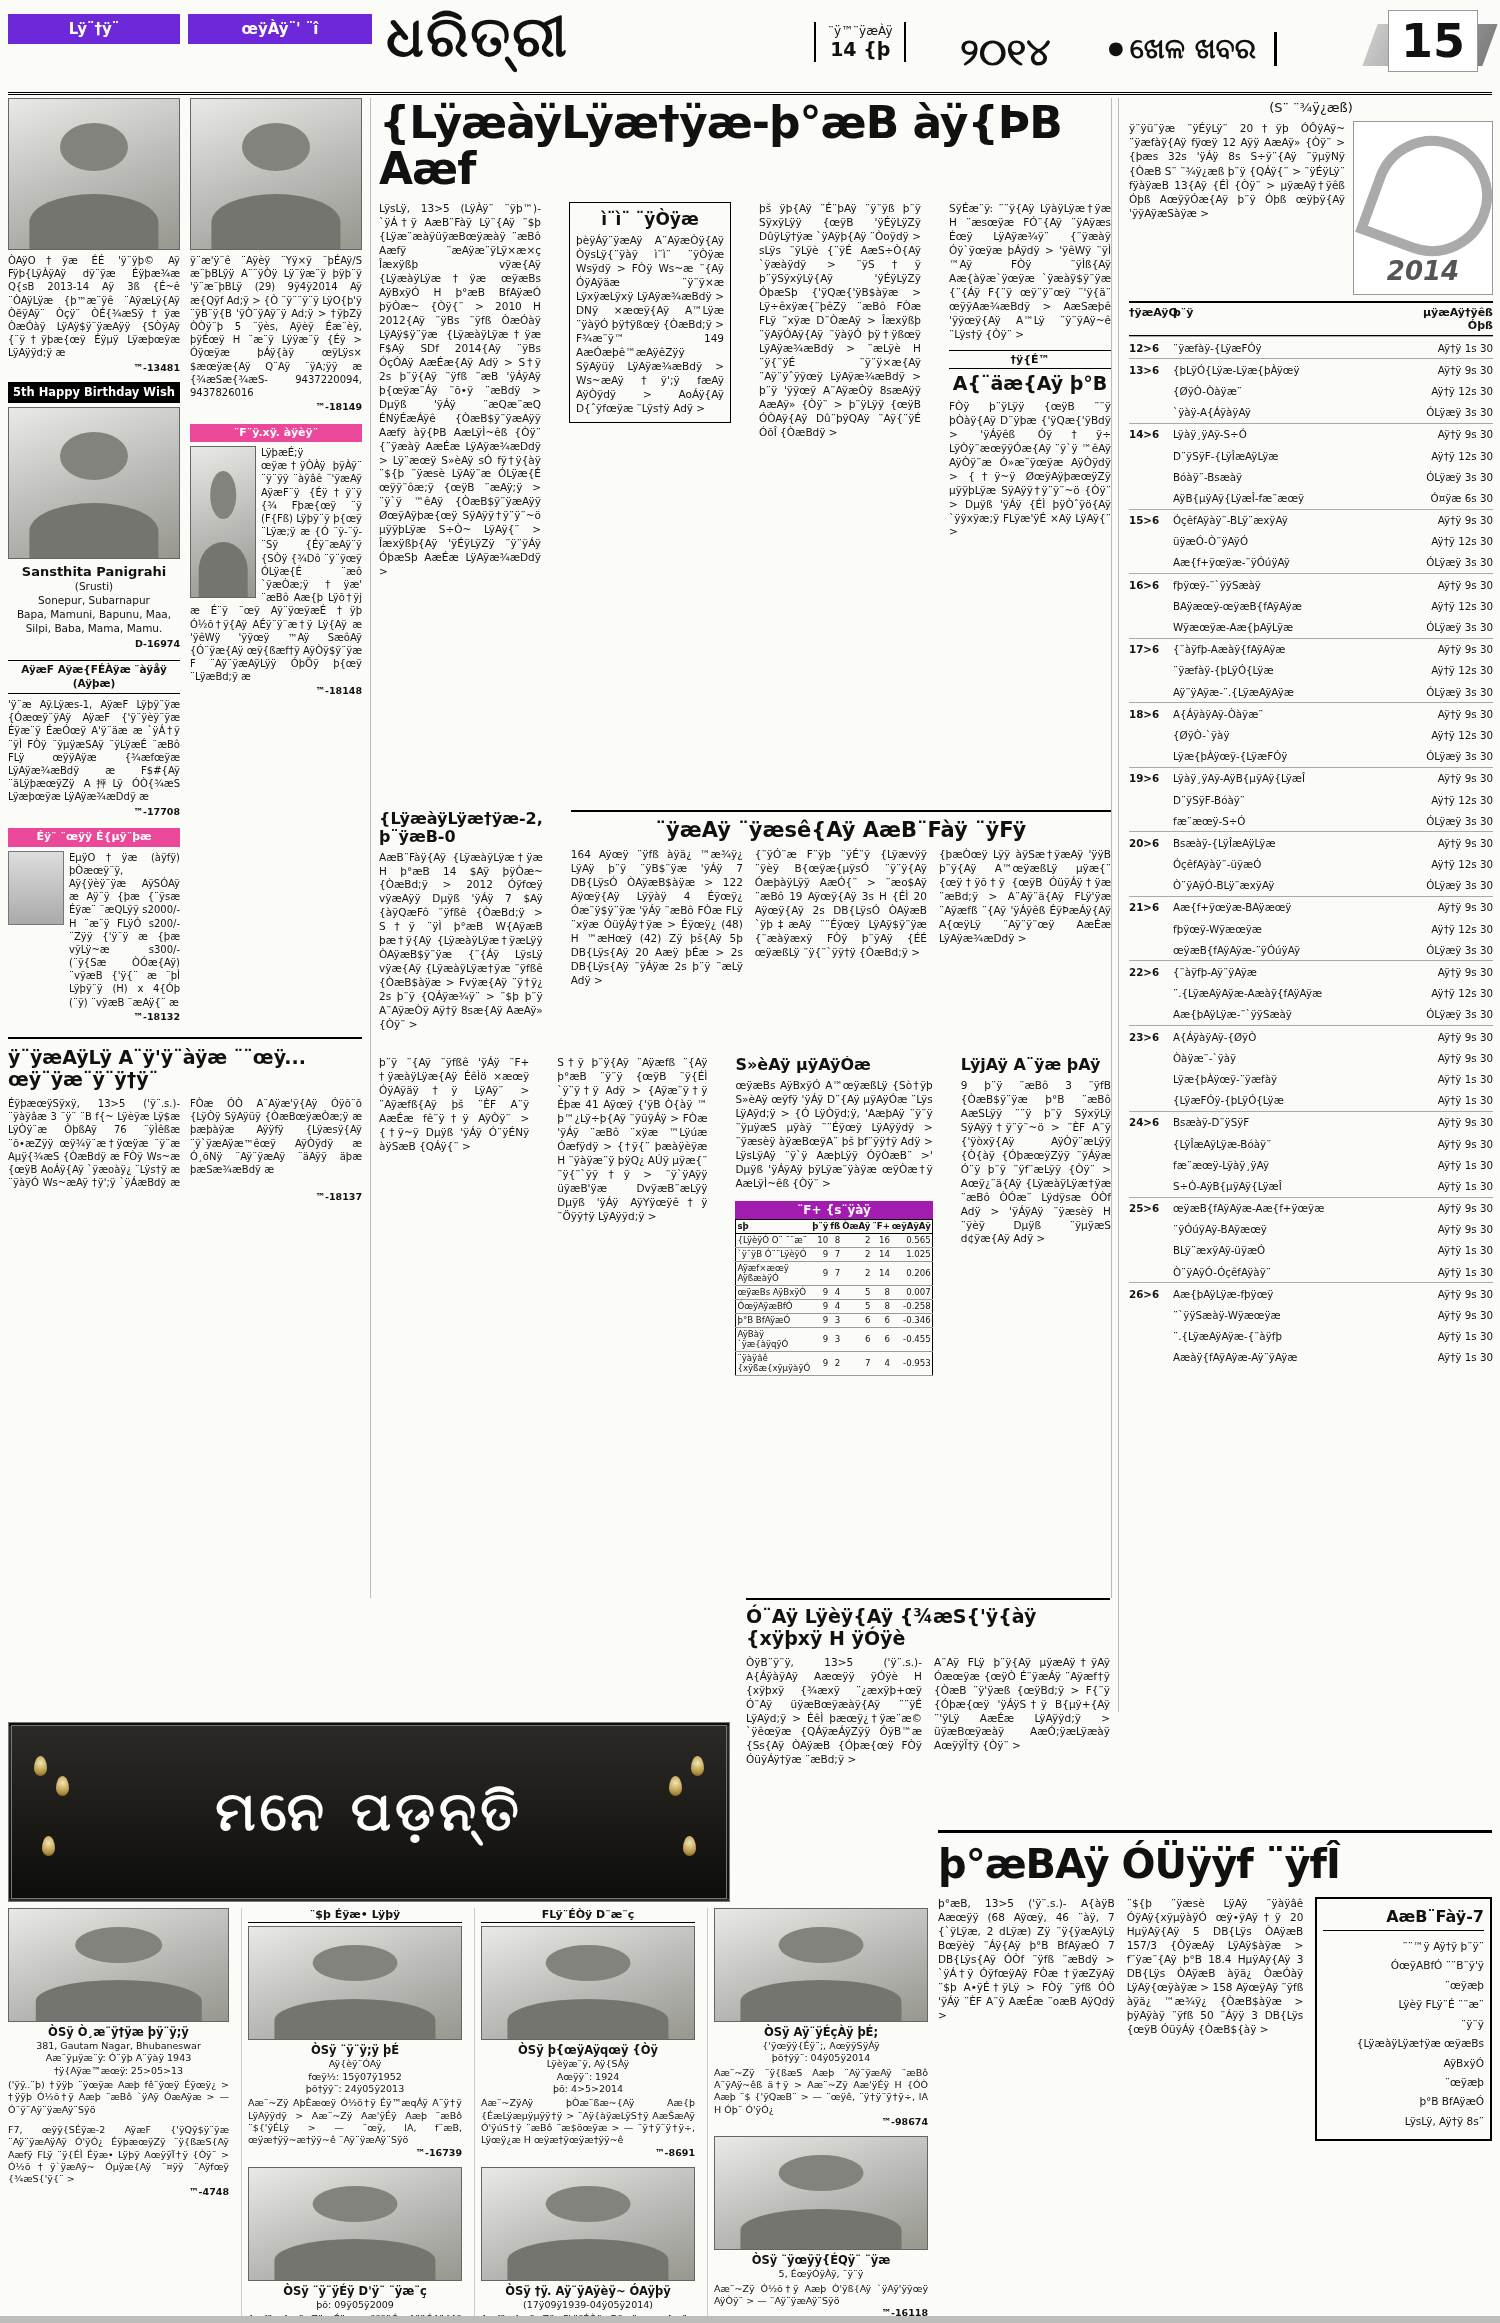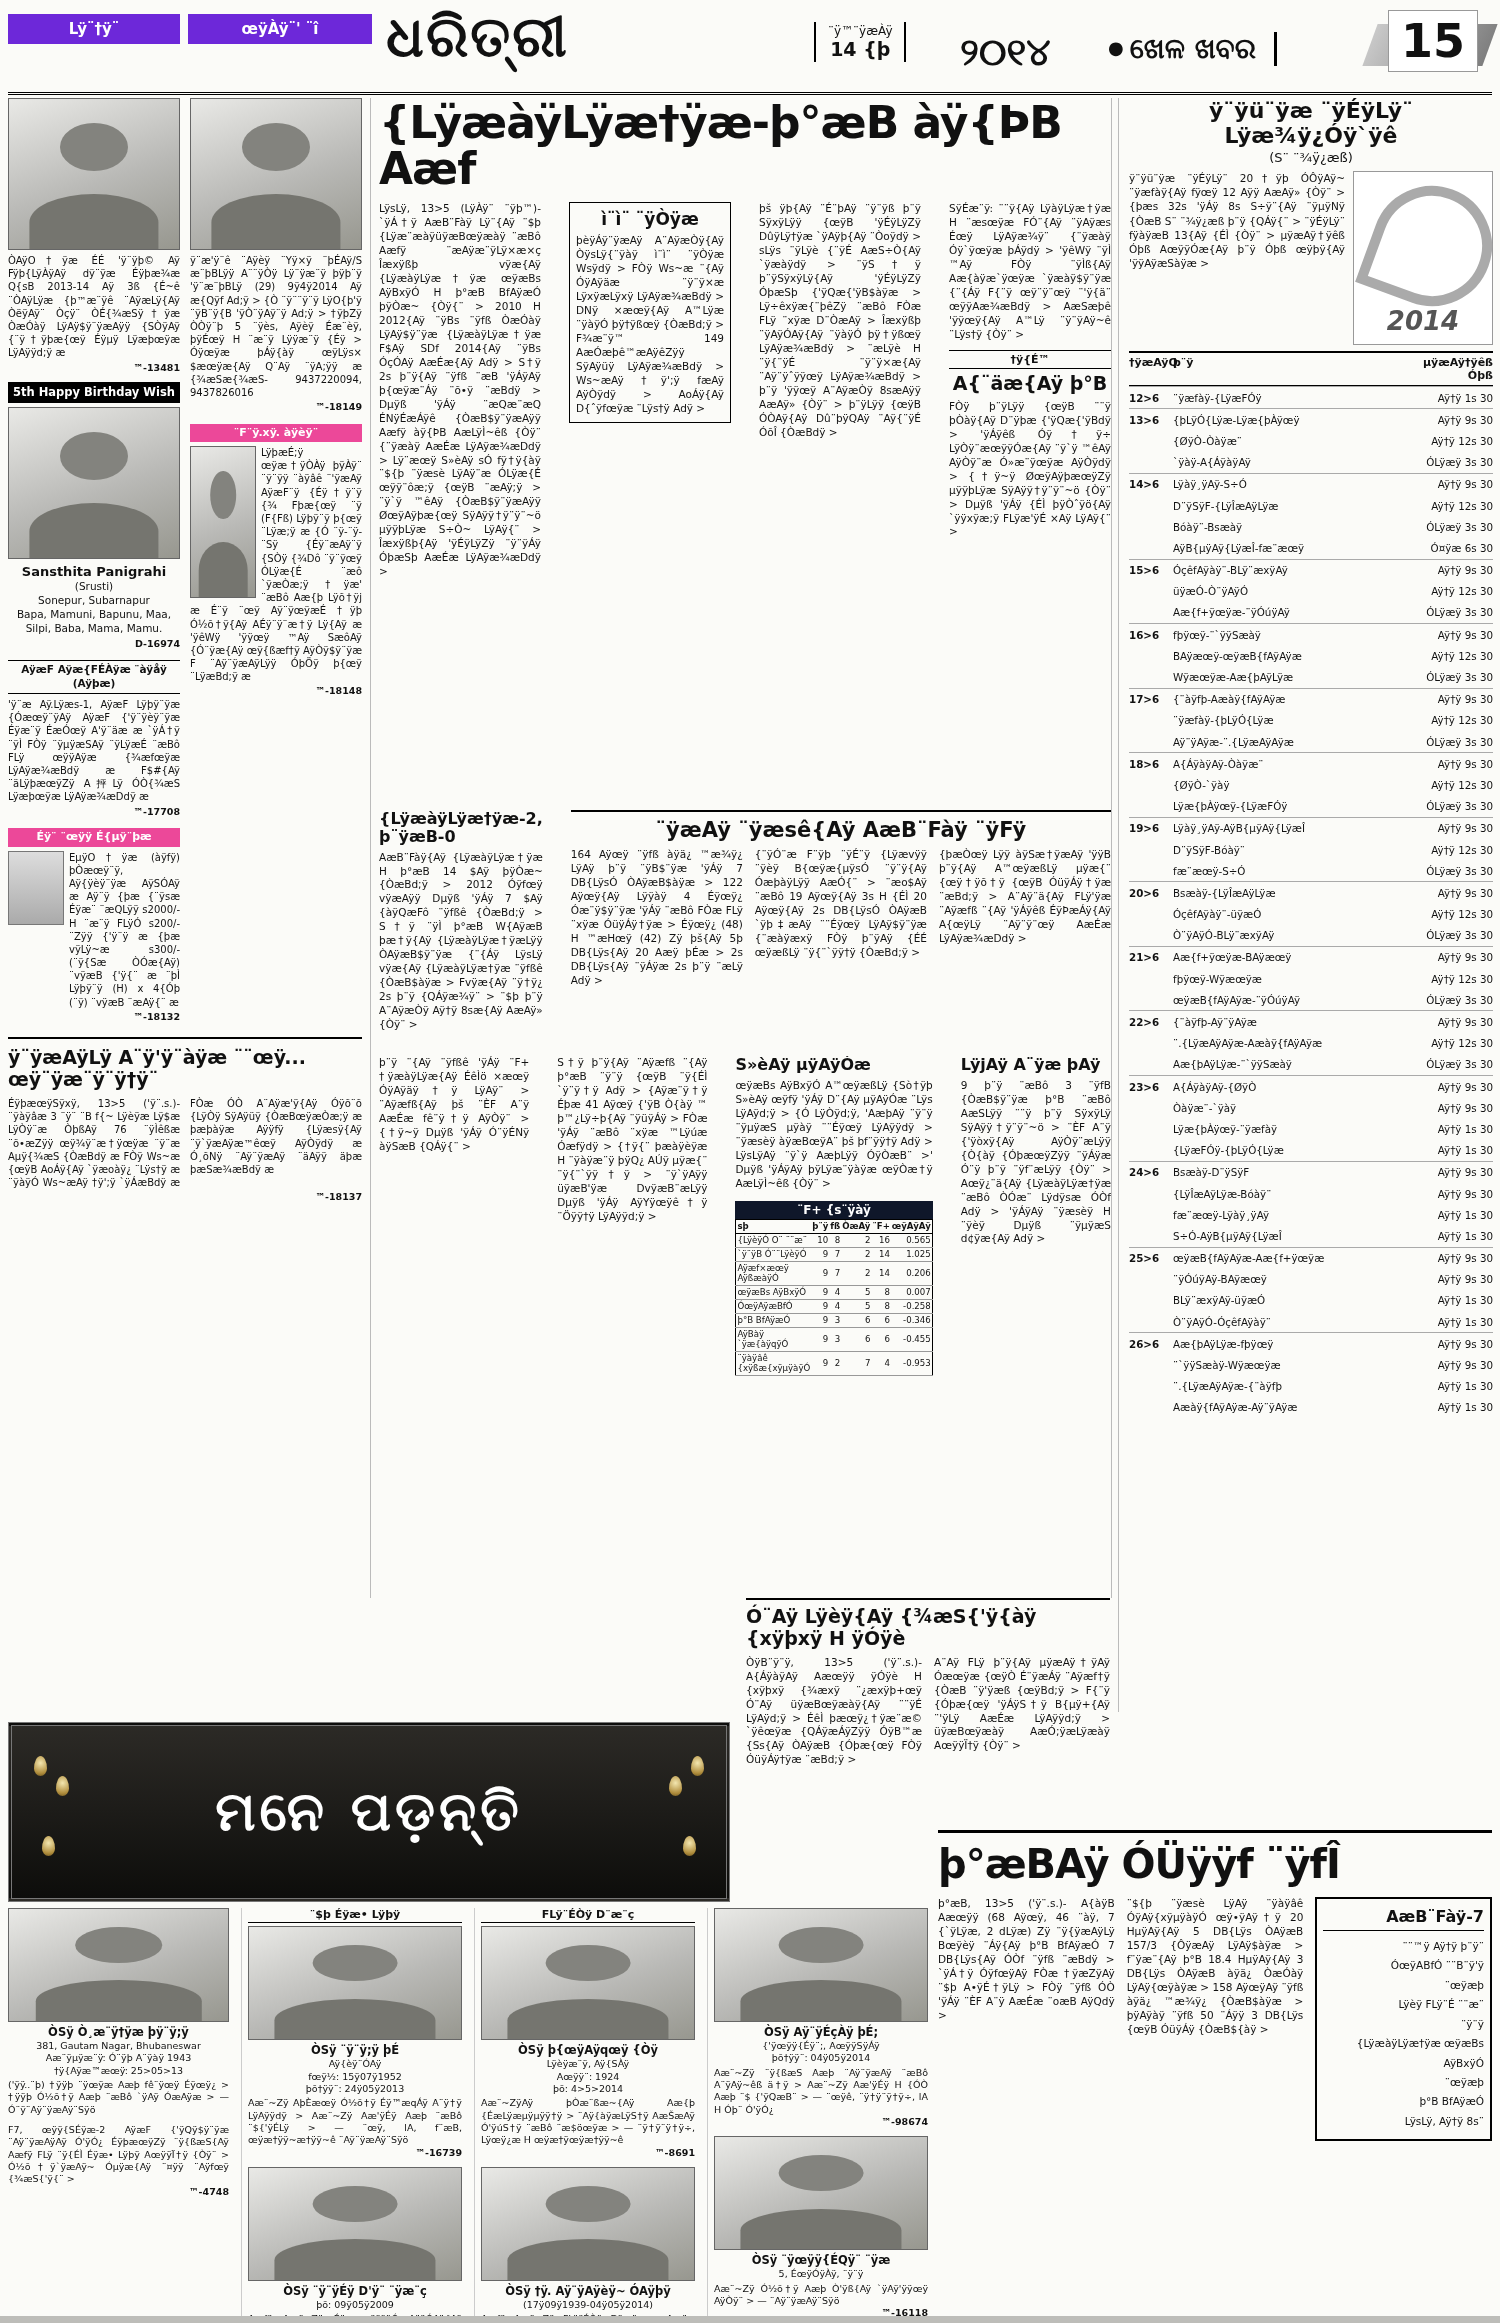--- a/index.html
+++ b/index.html
@@ -64,21 +64,21 @@
   .kick{font-size:11px;font-weight:bold;text-align:center;border-top:1px solid #000;
         border-bottom:1px solid #000;padding:2px 0;margin:8px 0 3px;}
   .h2a{font-size:19px;font-weight:bold;text-align:center;margin:2px 0 6px;}
   .h2b{font-size:16px;font-weight:bold;margin:0 0 5px;line-height:1.1;}
   .span3{grid-column:2/5;}
   .iplhead{font-size:21px;font-weight:bold;text-align:center;border-top:2px solid #000;
            padding:6px 0 6px;}
   .tri{display:flex;gap:12px;}
   .tri>div{flex:1;}
   
-  .ptitle{background:#0f172a;color:#fff;text-align:center;font-size:12px;font-weight:bold;padding:2px 0;margin-top:10px;}
+  .ptitle{background:#a21caf;color:#fff;text-align:center;font-size:12px;font-weight:bold;padding:2px 0;margin-top:10px;}
   table.pts{width:100%;border-collapse:collapse;font-size:8.6px;border:1px solid #000;}
   table.pts th,table.pts td{border-bottom:1px solid #999;padding:1.5px 1px;text-align:right;}
   table.pts th{border-bottom:1px solid #000;font-size:8.6px;}
   table.pts th:first-child,table.pts td.t-team{text-align:left;}
   
   #semi{left:746px;top:1598px;width:364px;height:220px;overflow:hidden;border-top:2px solid #000;padding-top:6px;}
   #semi .sh{font-size:19px;font-weight:bold;line-height:1.15;margin-bottom:6px;}
   #semi .cols{display:flex;gap:12px;} #semi .cols>div{flex:1;}
   
   #wc{left:1118px;top:98px;width:374px;height:1614px;overflow:hidden;border-left:1px solid #bbb;
@@ -319,21 +319,20 @@
 
   <div id="semi" class="abs">
     <div class="sh">Ó¨Aÿ Lÿèÿ{Aÿ {¾æS{'ÿ{àÿ {xÿþxÿ H ÿÓÿè</div>
     <div class="cols">
       <div class="mtxt just">ÒÿB¨ÿ¨ÿ, 13&gt;5 ('ÿ¨.s.)- A{ÁÿàÿAÿ Aæœÿÿ ÿÓÿè H {xÿþxÿ {¾æxÿ ¨¿æxÿþ+œÿ Ó¨Aÿ üÿæBœÿæàÿ{Aÿ ¨¨ÿÉ LÿAÿd;ÿ &gt; ÉêÌ þæœÿ¿†ÿæ¨æ© `ÿêœÿæ {QÁÿæÁÿZÿÿ ÓÿB™æ {Ss{Aÿ ÒAÿæB {Óþæ{œÿ FÒÿ ÓüÿÁÿ†ÿæ ¨æBd;ÿ &gt;</div>
       <div class="mtxt just">A¨Aÿ FLÿ þ¨ÿ{Aÿ µÿæAÿ†ÿAÿ Óæœÿæ {œÿÒ É¨ÿæÁÿ ¨Aÿæf†ÿ {ÒæB ¨ÿ'ÿæß {œÿBd;ÿ &gt; F{¨ÿ {Óþæ{œÿ 'ÿÁÿS†ÿ B{µÿ+{Aÿ ¨'ÿLÿ AæÉæ LÿAÿÿd;ÿ &gt; üÿæBœÿæàÿ AæÓ;ÿæLÿæàÿ AœÿÿÏ†ÿ {Òÿ¨ &gt;</div>
     </div>
   </div>
 
   <div id="wc" class="abs">
-    <div class="wh">ÿ¨ÿü¨ÿæ ¨ÿÉÿLÿ¨ Lÿæ¾ÿ¿Óÿ`ÿê</div>
     <div class="ws">(S¨ ¨¾ÿ¿æß)</div>
     <div class="introrow">
       <div class="it just">ÿ¨ÿü¨ÿæ ¨ÿÉÿLÿ¨ 20†ÿþ ÓÔÿAÿ~ ¨ÿæfàÿ{Aÿ fÿœÿ 12 Aÿÿ AæAÿ» {Òÿ¨ &gt; {þæs 32s 'ÿÁÿ 8s S÷ÿ¨{Aÿ ¨ÿµÿNÿ {ÒæB S¨ ¨¾ÿ¿æß þ¨ÿ {QÁÿ{¨ &gt; ¨ÿÉÿLÿ¨ fÿàÿæB 13{Aÿ {ÉÌ {Òÿ¨ &gt; µÿæAÿ†ÿêß Óþß AœÿÿÓæ{Aÿ þ¨ÿ Óþß œÿþÿ{Aÿ 'ÿÿAÿæSàÿæ &gt;</div>
       <div class="wclogo">
         <div class="swirl"></div>
         <div class="yr2">2014</div>
       </div>
     </div>
     <div class="schhead">
       <span class="sch-d">†ÿæAÿQ</span>

